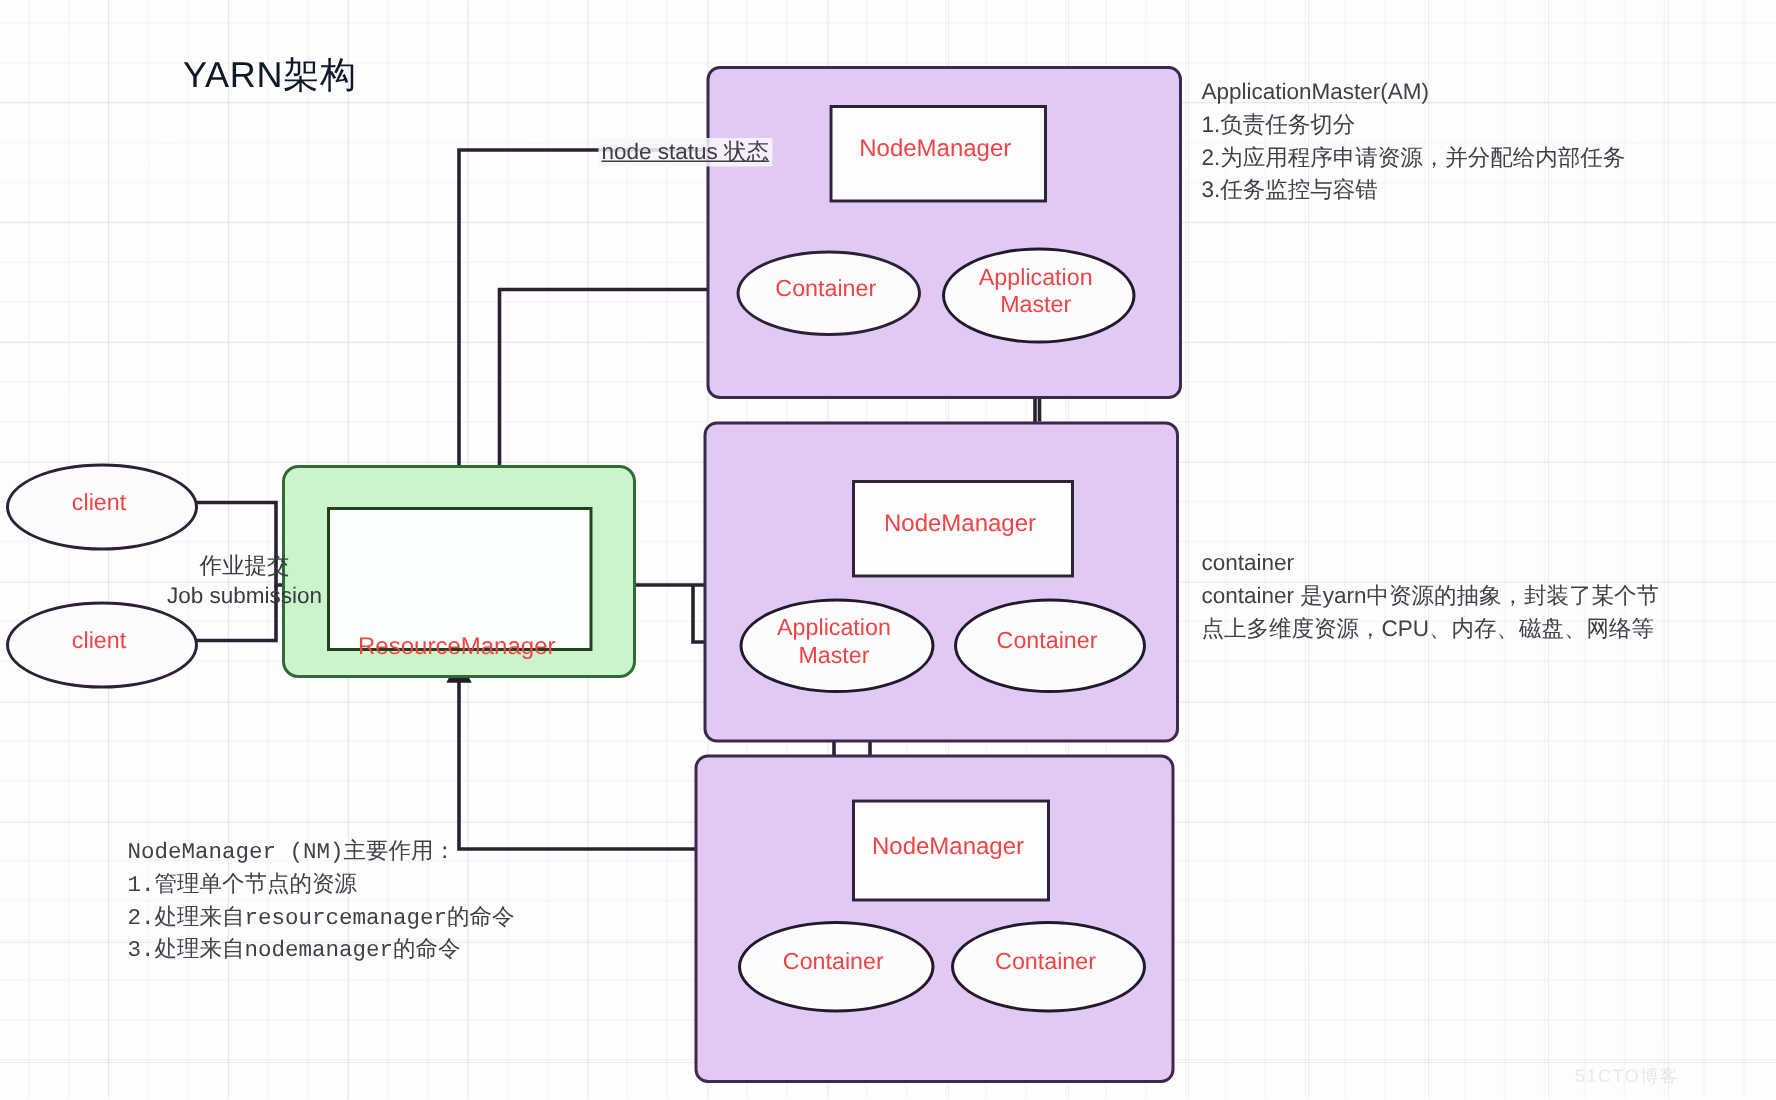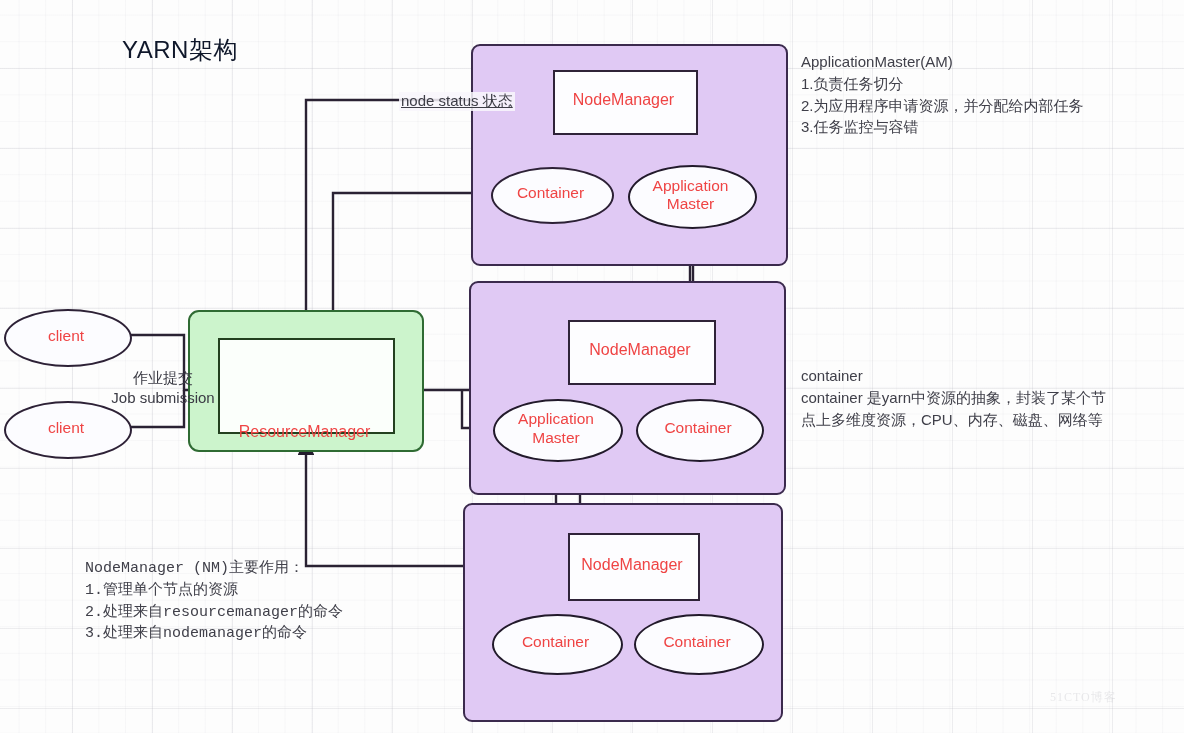--- a/index.html
+++ b/index.html
@@ -248,15 +248,15 @@
 
   <div class="ellipse" style="left:4px; top:309px; width:124px; height:54px;"></div>
   <div class="node-text" style="left:4px; top:309px; width:124px; height:54px; font-size:15.5px;">client</div>
 
   <div class="ellipse" style="left:4px; top:401px; width:124px; height:54px;"></div>
   <div class="node-text" style="left:4px; top:401px; width:124px; height:54px; font-size:15.5px;">client</div>
 
   <div class="inline-label" style="left:68px; top:368px; width:190px; font-size:15px;">作业提交
 Job submission</div>
 
-  <div class="watermark" style="left:1050px; top:689px;font-family:Liberation Serif, serif;">51CTO博客</div>
+  <div class="watermark" style="left:1050px; top:709px;">51CTO博客</div>
 
 </div>
 
 </body></html>

